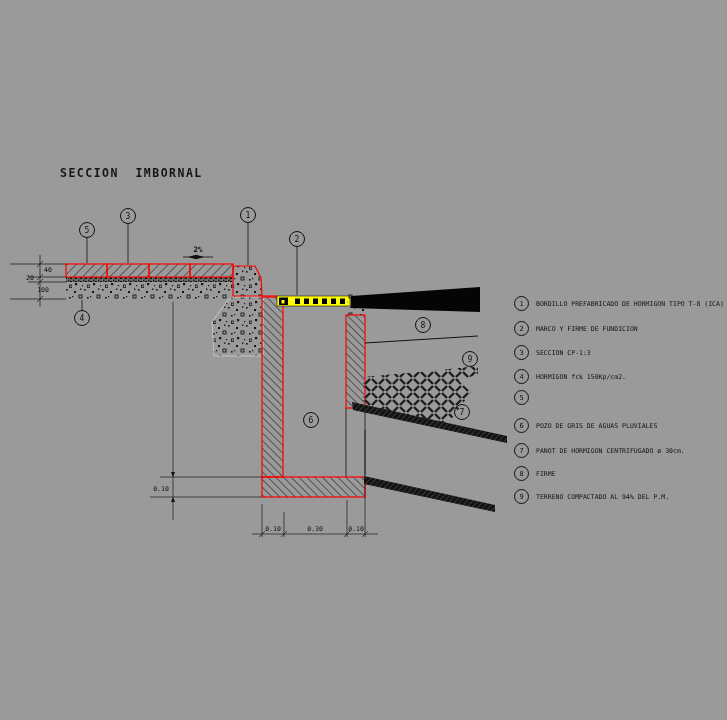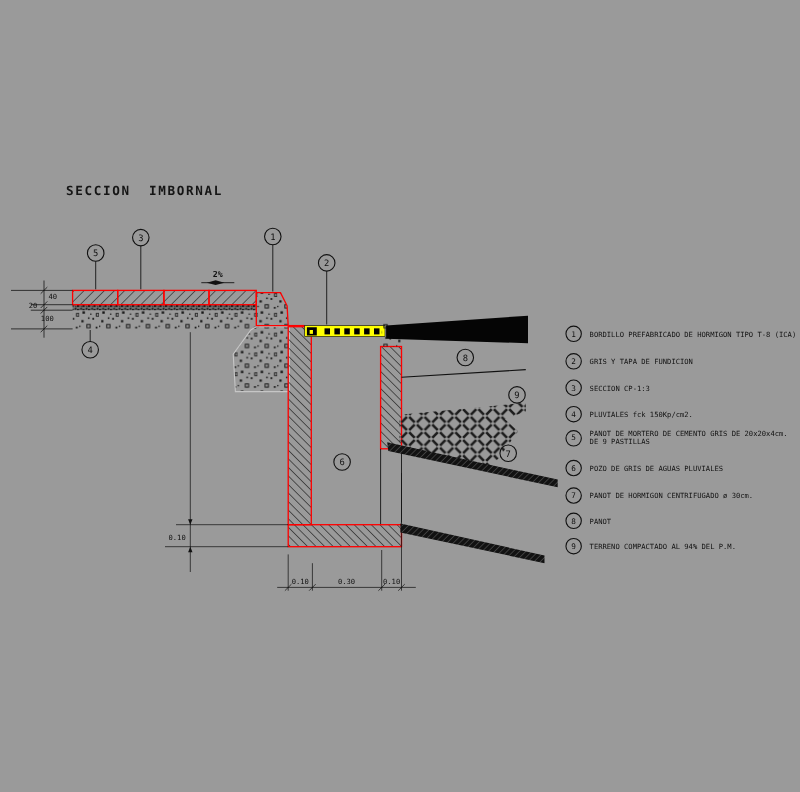--- a/index.html
+++ b/index.html
@@ -197,57 +197,56 @@
     <div class="lg-row" style="top:296px">
       <span class="lg-circle">
           <span>1</span>
         </span>
       <span class="lg-text">BORDILLO PREFABRICADO DE HORMIGON TIPO T-8 (ICA)</span>
     </div>
     <div class="lg-row" style="top:321px">
       <span class="lg-circle">
           <span>2</span>
         </span>
-      <span class="lg-text">GRIS Y TAPA DE FUNDICION</span>
+      <span class="lg-text">MARCO Y FIRME DE FUNDICION</span>
     </div>
     <div class="lg-row" style="top:345px">
       <span class="lg-circle">
           <span>3</span>
         </span>
       <span class="lg-text">SECCION CP-1:3</span>
     </div>
     <div class="lg-row" style="top:369px">
       <span class="lg-circle">
           <span>4</span>
         </span>
-      <span class="lg-text">PLUVIALES fck 150Kp/cm2.</span>
+      <span class="lg-text">HORMIGON fck 150Kp/cm2.</span>
     </div>
     <div class="lg-row" style="top:390px">
       <span class="lg-circle">
           <span>5</span>
         </span>
-      <span class="lg-text"><span>PANOT DE MORTERO DE CEMENTO GRIS DE 20x20x4cm.</span><br><span>DE 9 PASTILLAS</span></span>
     </div>
     <div class="lg-row" style="top:418px">
       <span class="lg-circle">
           <span>6</span>
         </span>
       <span class="lg-text">POZO DE GRIS DE AGUAS PLUVIALES</span>
     </div>
     <div class="lg-row" style="top:443px">
       <span class="lg-circle">
           <span>7</span>
         </span>
       <span class="lg-text">PANOT DE HORMIGON CENTRIFUGADO ø 30cm.</span>
     </div>
     <div class="lg-row" style="top:466px">
       <span class="lg-circle">
           <span>8</span>
         </span>
-      <span class="lg-text">PANOT</span>
+      <span class="lg-text">FIRME</span>
     </div>
     <div class="lg-row" style="top:489px">
       <span class="lg-circle">
           <span>9</span>
         </span>
       <span class="lg-text">TERRENO COMPACTADO AL 94% DEL P.M.</span>
     </div>
   </div>
 
 </div>

